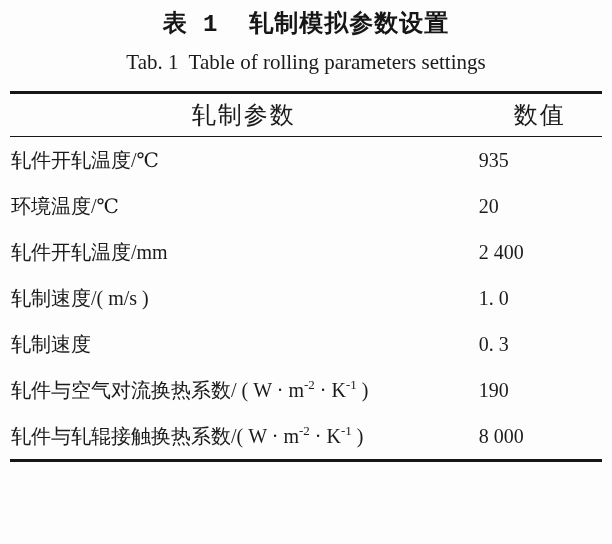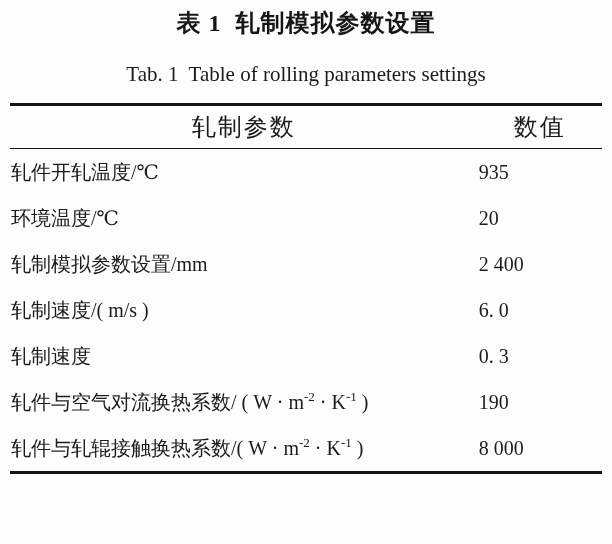--- a/index.html
+++ b/index.html
@@ -11,29 +11,29 @@
     position: relative;
     width: 612px;
     height: 544px;
     background: #fdfdfd;
     overflow: hidden;
     color: #1b1b1b;
   }
   .title-zh {
     margin-top: 7px;
     text-align: center;
-    font-family: Liberation Serif, serif;
+    font-family: Liberation Mono, monospace;
     font-weight: 700;
     font-size: 24px;
     letter-spacing: 1px;
     white-space: pre;
     color: #161616;
   }
   .title-en {
-    margin-top: 23px;
+    margin-top: 11px;
     text-align: center;
     font-family: "Liberation Serif", "DejaVu Serif", serif;
     font-size: 21px;
     white-space: pre;
     color: #1b1b1b;
   }
   table.params {
     margin: 16px 0 0 10px;
     width: 592px;
     border-collapse: collapse;
@@ -84,26 +84,26 @@
     <tbody>
       <tr>
         <td>轧件开轧温度/℃</td>
         <td>935</td>
       </tr>
       <tr>
         <td>环境温度/℃</td>
         <td>20</td>
       </tr>
       <tr>
-        <td>轧制模拟参数设置/mm</td>
+        <td>轧件开轧温度/mm</td>
         <td>2 400</td>
       </tr>
       <tr>
         <td>轧制速度/( m/s )</td>
-        <td>6. 0</td>
+        <td>1. 0</td>
       </tr>
       <tr>
         <td>轧制速度</td>
         <td>0. 3</td>
       </tr>
       <tr>
         <td><span>轧件与空气对流换热系数/ ( W · m</span><sup>-2</sup><span> · K</span><sup>-1</sup><span> )</span></td>
         <td>190</td>
       </tr>
       <tr>

